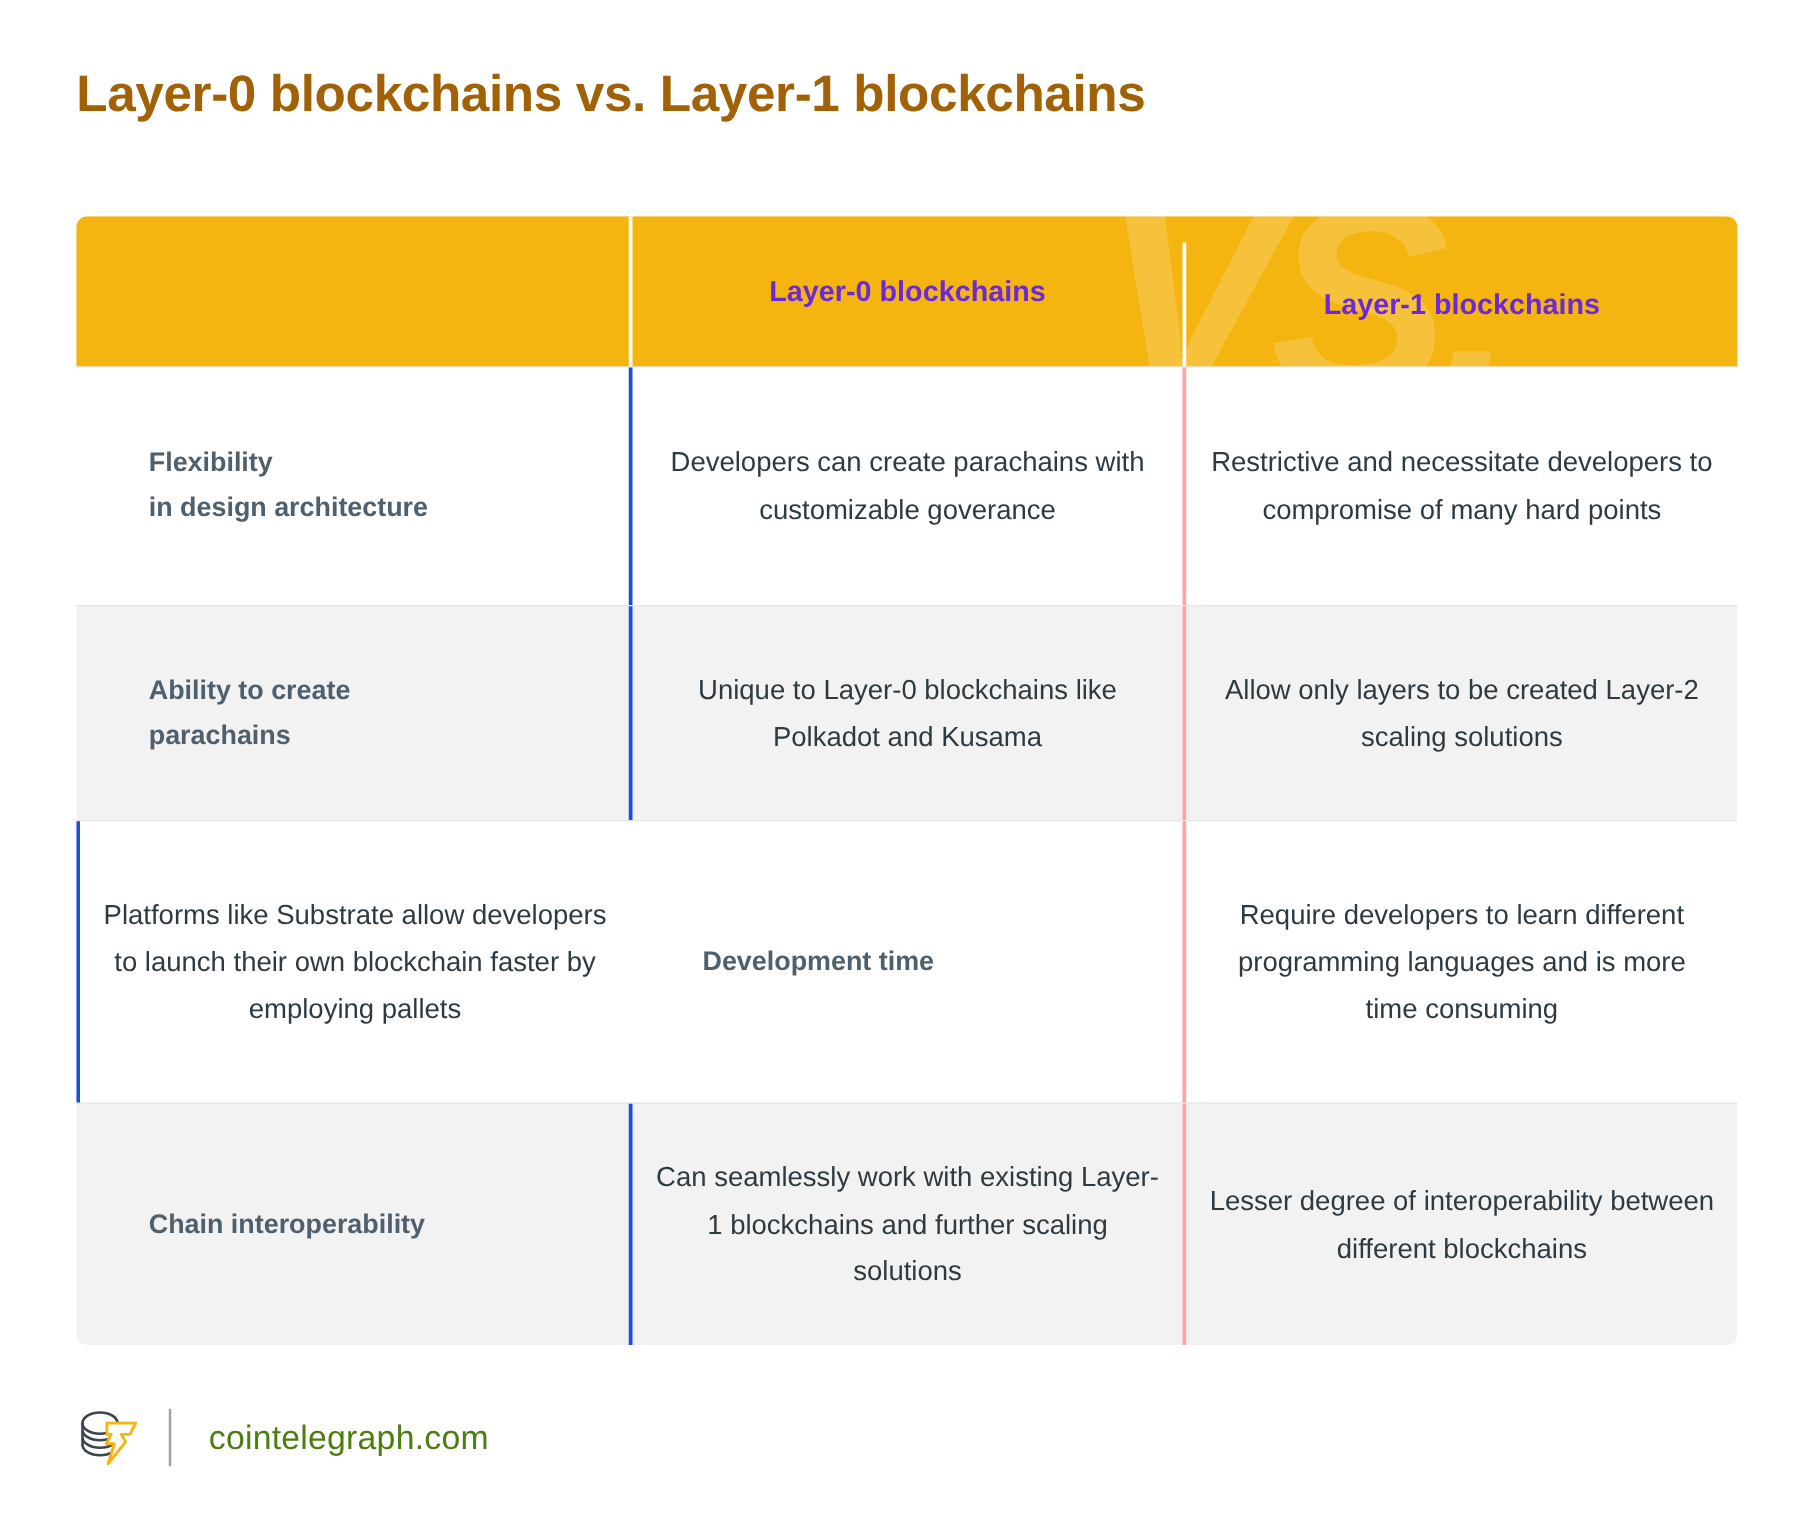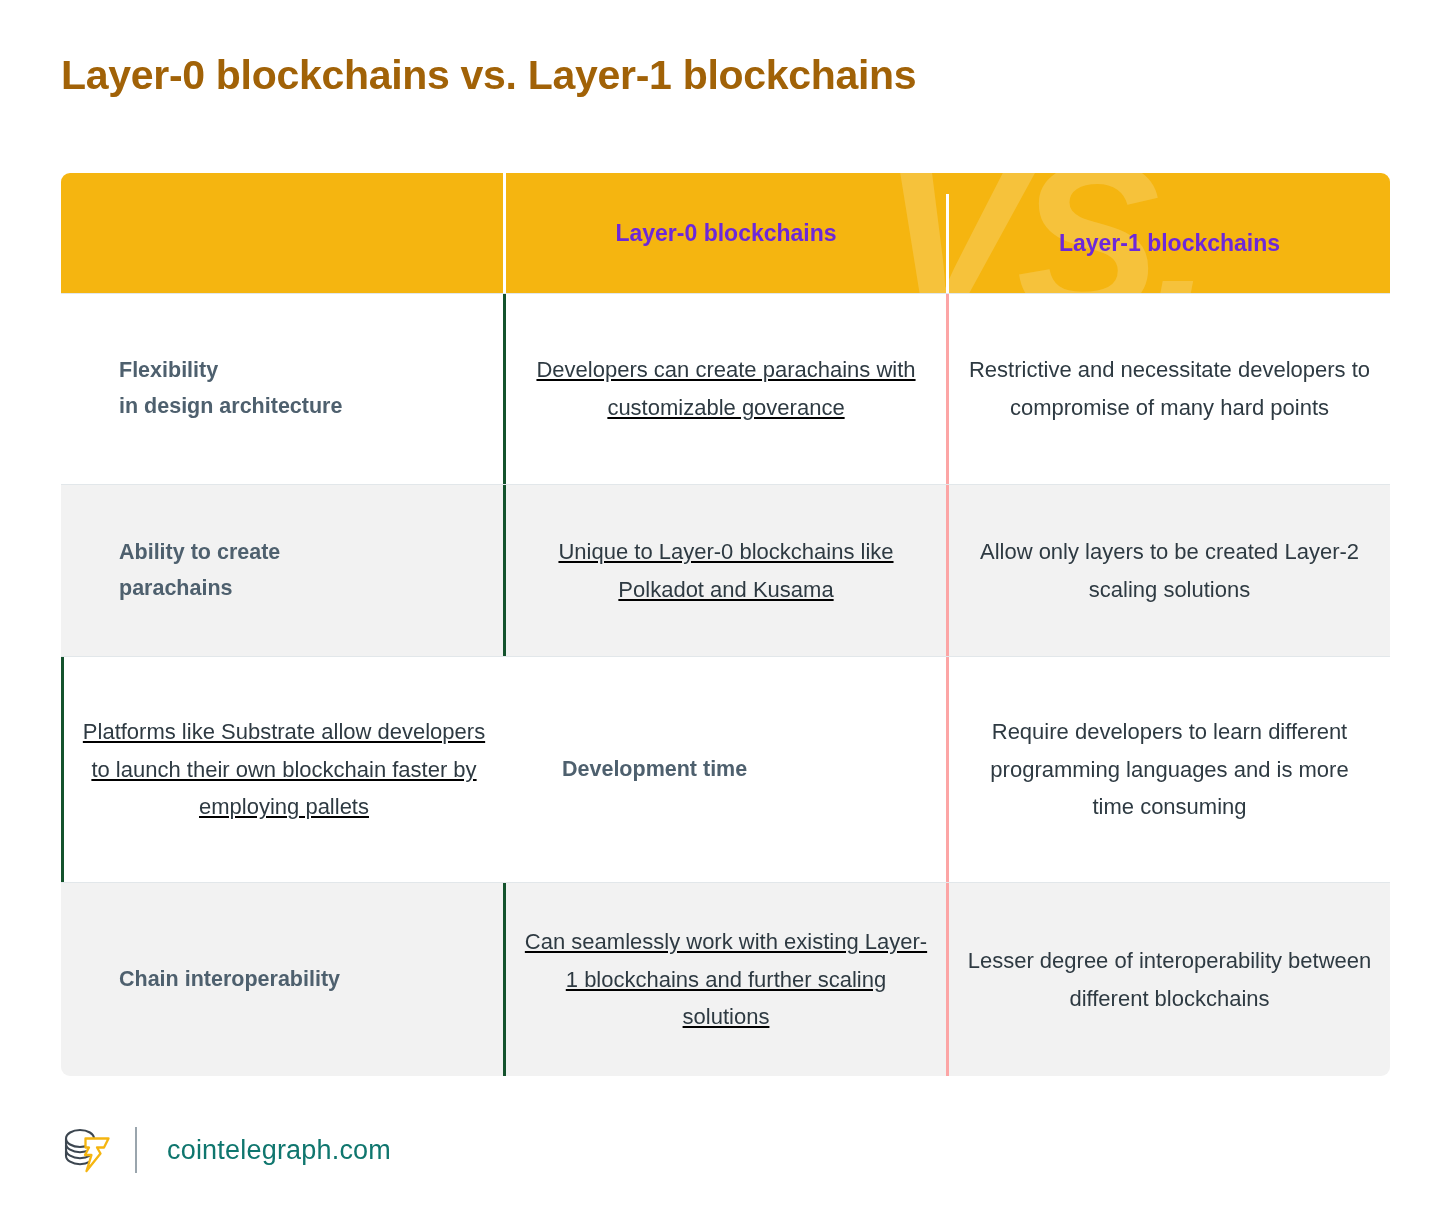--- a/index.html
+++ b/index.html
@@ -105,22 +105,21 @@
     padding-left: 58px;
     padding-right: 20px;
     font-size: 21.5px;
     font-weight: 700;
     color: #4e606e;
     line-height: 1.66;
   }
   .td.c1 {
     width: 443px;
     justify-content: flex-end;
-    border-left: 3px solid #14532d;
-    text-decoration: underline;
+    border-left: 3px solid #1d4ed8;
   }
   .td.c2 {
     width: 444px;
     justify-content: center;
     border-left: 3px solid #fca5a5;
   }
   .td.c1 .cell-text, .td.c2 .cell-text {
     font-size: 22px;
     color: #2e3a42;
     line-height: 1.72;
@@ -148,21 +147,21 @@
     flex: 0 0 auto;
   }
   .footer-divider {
     width: 2px;
     height: 46px;
     background: #9aa5ad;
     margin: 0 30px 0 22px;
   }
   .footer-site {
     font-size: 27px;
-    color: #0f766e;
+    color: #4d7c0f;
     letter-spacing: 0.2px;
   }
 </style>
 </head>
 <body>
 
 <div class="page">
 
   <div class="page-title">Layer-0 blockchains vs. Layer-1 blockchains</div>
 

